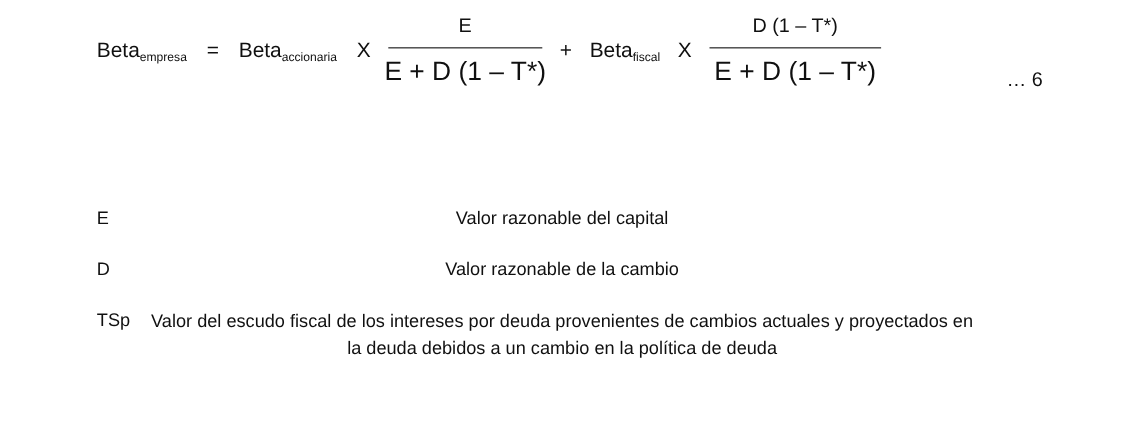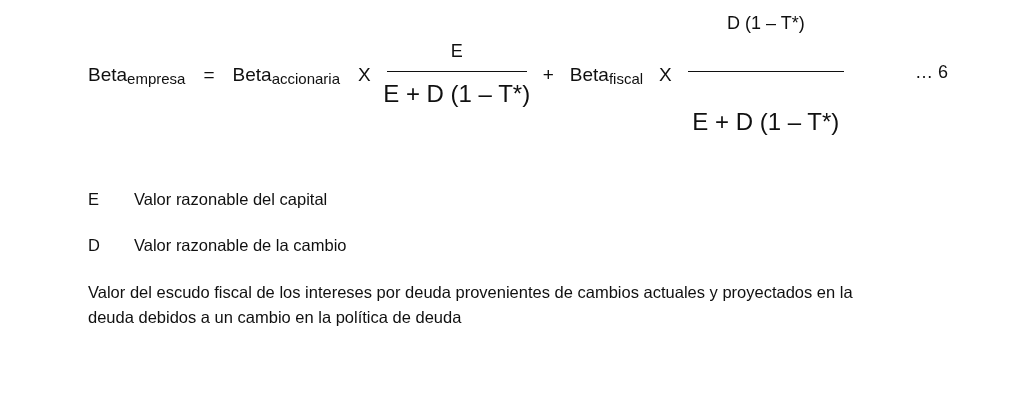--- a/index.html
+++ b/index.html
@@ -29,21 +29,21 @@
     align-items: center;
     font-size: 19px;
     white-space: nowrap;
   }
   .term {
     display: inline-block;
     position: relative;
     line-height: 1;
   }
   .term sub {
-    font-size: 15px;
+    font-size: 11px;
     line-height: 1;
     vertical-align: baseline;
     position: relative;
     bottom: -3px;
     text-align: right;
   }
   .op {
     display: inline-block;
     font-size: 19px;
   }
@@ -68,21 +68,21 @@
   .frac .bar {
     height: 1.5px;
     background: #101010;
     width: 100%;
   }
   .frac .den {
     font-size: 24px;
     padding-top: 9px;
   }
   .frac.f1 { width: 140px; }
-  .frac.f2 { width: 156px; gap: 28px; }
+  .frac.f2 { width: 156px; }
 
   .eqnum {
     position: absolute;
     left: 915px;
     top: 62px;
     font-size: 18px;
   }
 
   
   .legend {
@@ -99,20 +99,21 @@
   .legend .row {
     display: flex;
     margin-bottom: 22px;
   }
   .legend .row .sym {
     width: 46px;
     flex: 0 0 46px;
   }
   .legend .row .desc {
     flex: 1 1 auto;
+    text-align: center;
   }
   .legend .row.last {
     margin-bottom: 0;
   }
   .legend .row.last .sym {
     width: 46px;
     flex: 0 0 46px;
   }
   .legend .row.last .desc {
     line-height: 1.5;
@@ -151,17 +152,18 @@
       <div class="sym">E</div>
       <div class="desc">Valor razonable del capital</div>
     </div>
 
     <div class="row">
       <div class="sym">D</div>
       <div class="desc">Valor razonable de la cambio</div>
     </div>
 
     <div class="row last">
+      <div class="sym">TSp</div>
       <div class="desc">Valor del escudo fiscal de los intereses por deuda provenientes de cambios actuales y proyectados en la deuda debidos a un cambio en la política de deuda</div>
     </div>
   </div>
 
 </div>
 
 </body></html>

